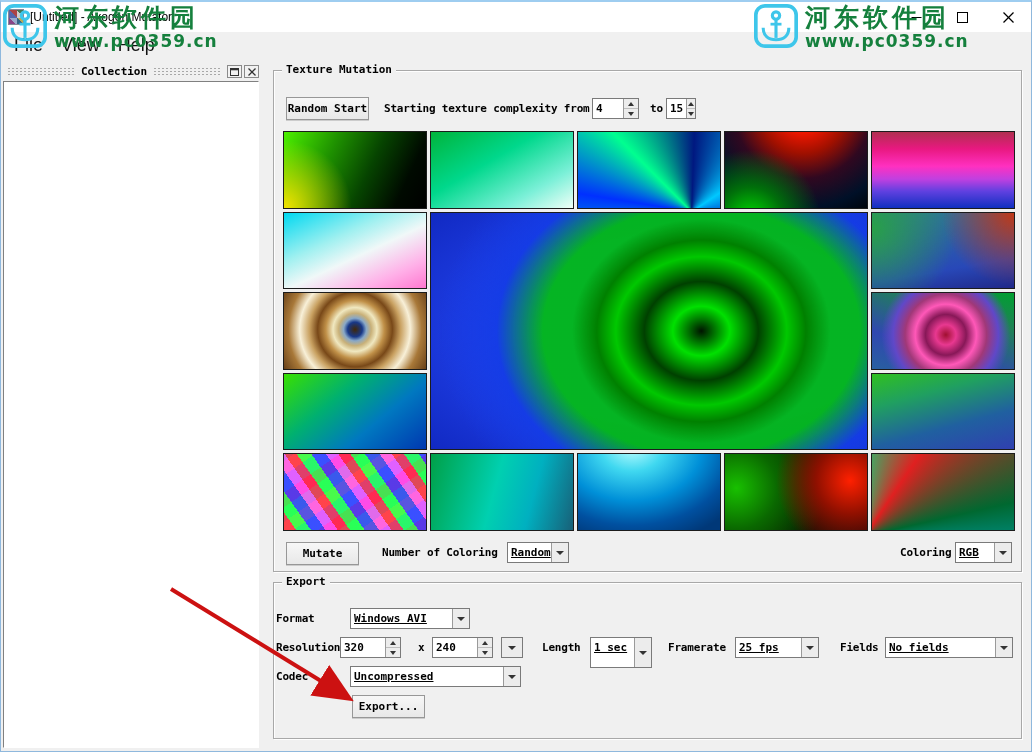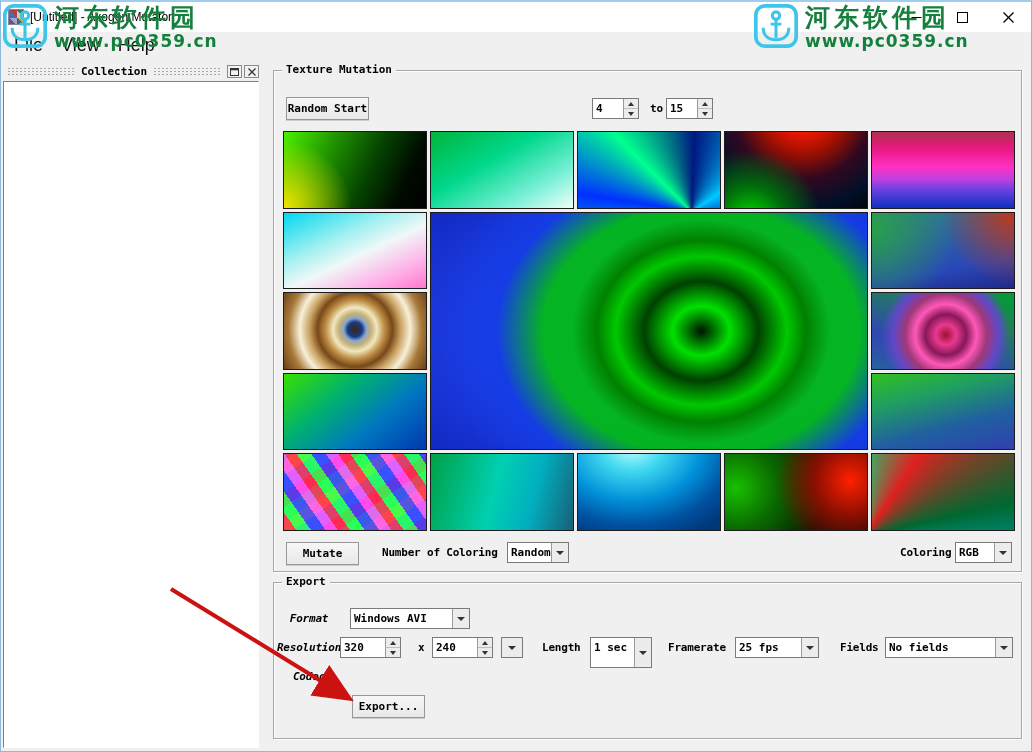--- a/index.html
+++ b/index.html
@@ -37,26 +37,26 @@
   
   .groupbox { position:absolute; border:1px solid #a8a8a8;
     box-shadow:inset 1px 1px 0 rgba(255,255,255,.9), 1px 1px 0 rgba(255,255,255,.9); }
   .gb-texture { left:272px; top:68px; width:749px; height:502px; }
   .gb-export  { left:272px; top:580px; width:749px; height:157px; }
   .group-label { position:absolute; top:-8px; left:8px; background:#f0f0f0; padding:0 4px;
     font:700 11px "DejaVu Sans Mono", monospace; color:#000; line-height:14px; }
   
   .lbl { position:absolute; font:700 11px "DejaVu Sans Mono", monospace; letter-spacing:-0.2px; color:#000;
     height:23px; line-height:23px; white-space:nowrap; }
-  .lbl-r { text-align:center; width:66px;font-style:italic; }
+  .lbl-r { text-align:left; width:66px; }
   .btn { position:absolute; display:flex; align-items:center; justify-content:center;
     background:linear-gradient(#f7f7f7,#e8e8e8); border:1px solid #979797; box-shadow:0 1px 0 rgba(0,0,0,.15);
     font:700 11px "DejaVu Sans Mono", monospace; color:#000; }
   .dd { position:absolute; background:#fff; border:1px solid #7a7a7a; display:flex; overflow:hidden; }
-  .dd-text { flex:1; font:700 11px "DejaVu Sans Mono", monospace; padding:0 3px; line-height:19px; white-space:nowrap; overflow:hidden; }
+  .dd-text { flex:1; font:700 11px "DejaVu Sans Mono", monospace; padding:0 3px; line-height:19px; white-space:nowrap; overflow:hidden;text-decoration:underline; }
   .dd-btn { width:17px; background:#ececec; border-left:1px solid #9a9a9a; display:flex; align-items:center; justify-content:center; }
   .caret-down { width:0; height:0; border-left:4px solid transparent; border-right:4px solid transparent; border-top:4px solid #333; }
   .spin { position:absolute; background:#fff; border:1px solid #7a7a7a; display:flex; overflow:hidden; }
   .spin-text { flex:1; font:700 11px "DejaVu Sans Mono", monospace; padding:0 3px; line-height:19px; }
   .spin-btns { width:15px; display:flex; flex-direction:column; border-left:1px solid #9a9a9a; }
   .spin-up,.spin-down { flex:1; background:#ececec; display:flex; align-items:center; justify-content:center; }
   .spin-up { border-bottom:1px solid #bdbdbd; }
   .tri-up { width:0; height:0; border-left:3px solid transparent; border-right:3px solid transparent; border-bottom:4px solid #333; }
   .tri-down { width:0; height:0; border-left:3px solid transparent; border-right:3px solid transparent; border-top:4px solid #333; }
   
@@ -150,34 +150,35 @@
         <line x1="7.5" y1="0.5" x2="0.5" y2="7.5" stroke="#333" stroke-width="1.3"></line>
       </svg>
   </div>
 </div>
 <div class="dock-body"></div>
 
 <div class="groupbox gb-texture">
   <span class="group-label">Texture Mutation</span>
 
   <div class="btn" style="left:12px;top:26px;width:83px;height:23px">Random Start</div>
+  <span class="lbl" style="left:110px;top:26px">Starting texture complexity from</span>
 
   <div class="spin" style="left:318px;top:27px;width:47px;height:21px">
     <span class="spin-text">4</span>
     <span class="spin-btns">
       <span class="spin-up">
           <i class="tri-up"></i>
         </span>
       <span class="spin-down">
           <i class="tri-down"></i>
         </span>
     </span>
   </div>
   <span class="lbl" style="left:376px;top:26px">to</span>
-  <div class="spin" style="left:392px;top:27px;width:47px;height:21px">
+  <div class="spin" style="left:392px;top:27px;width:30px;height:21px">
     <span class="spin-text">15</span>
     <span class="spin-btns">
       <span class="spin-up">
           <i class="tri-up"></i>
         </span>
       <span class="spin-down">
           <i class="tri-down"></i>
         </span>
     </span>
   </div>
@@ -278,20 +279,26 @@
 
   <span class="lbl" style="left:566px;top:53px">Fields</span>
   <div class="dd" style="left:611px;top:54px;width:128px;height:21px">
     <span class="dd-text">No fields</span>
     <span class="dd-btn">
         <i class="caret-down"></i>
       </span>
   </div>
 
   <span class="lbl lbl-r" style="left:2px;top:82px">Codec</span>
+  <div class="dd" style="left:76px;top:83px;width:171px;height:21px">
+    <span class="dd-text">Uncompressed</span>
+    <span class="dd-btn">
+        <i class="caret-down"></i>
+      </span>
+  </div>
 
   <div class="btn" style="left:78px;top:112px;width:73px;height:23px">Export...</div>
 </div>
 
 <svg class="annot" width="1032" height="752">
   <defs>
     <marker id="ah" markerWidth="10" markerHeight="9" refX="8" refY="4.5" orient="auto">
       <polygon points="0 0, 10 4.5, 0 9" fill="#cc1111"></polygon>
     </marker>
   </defs>

